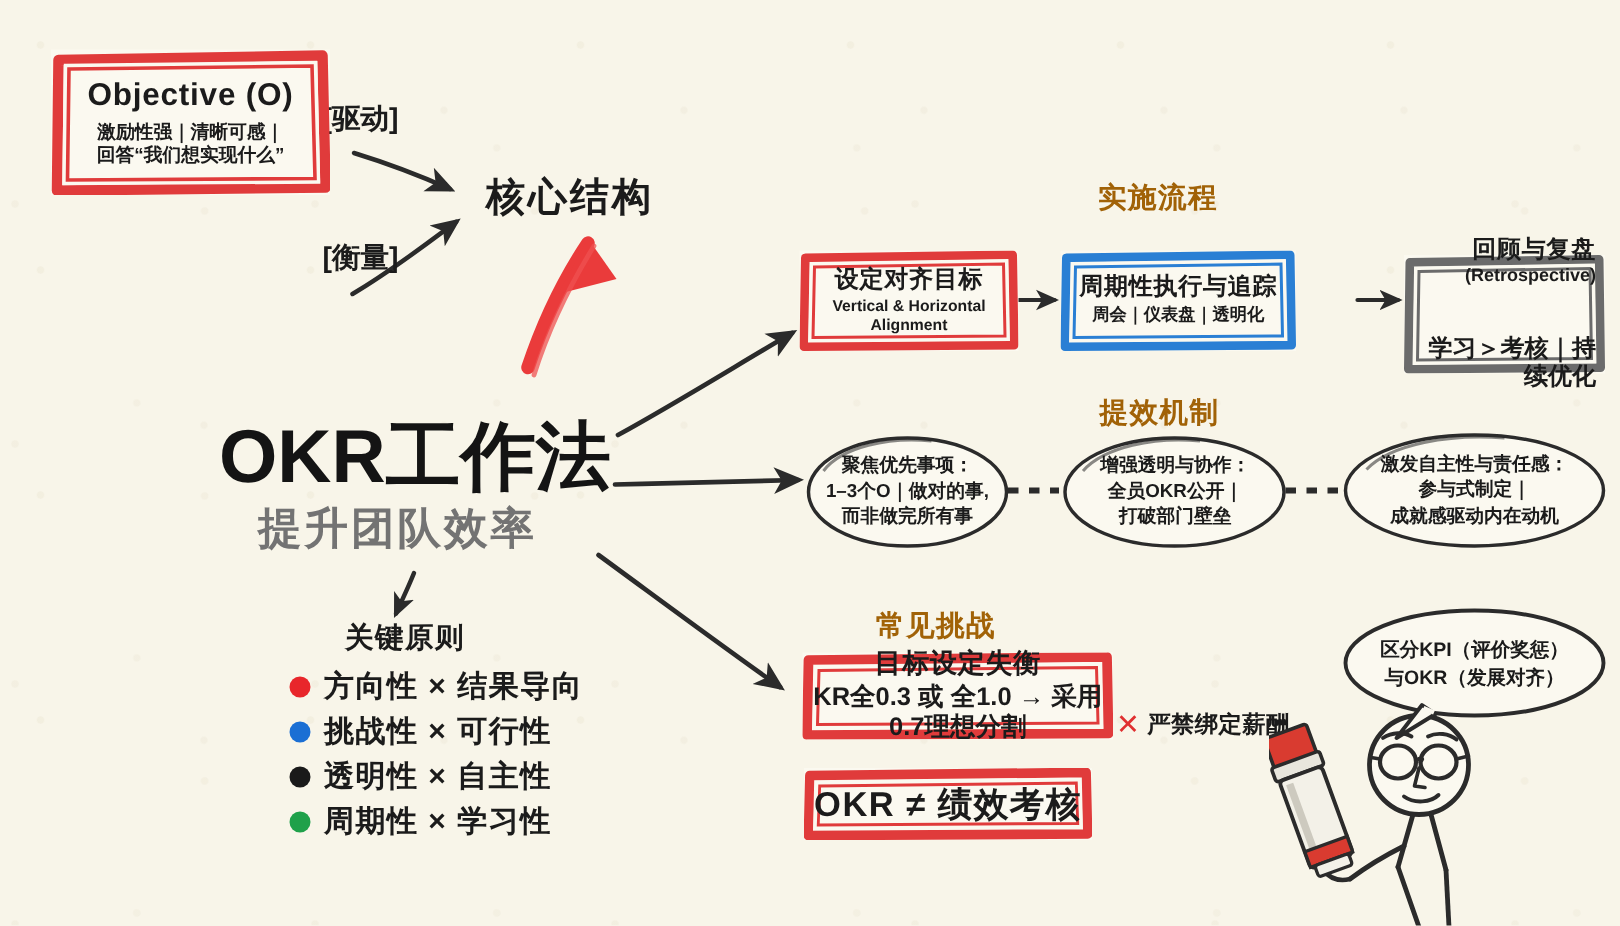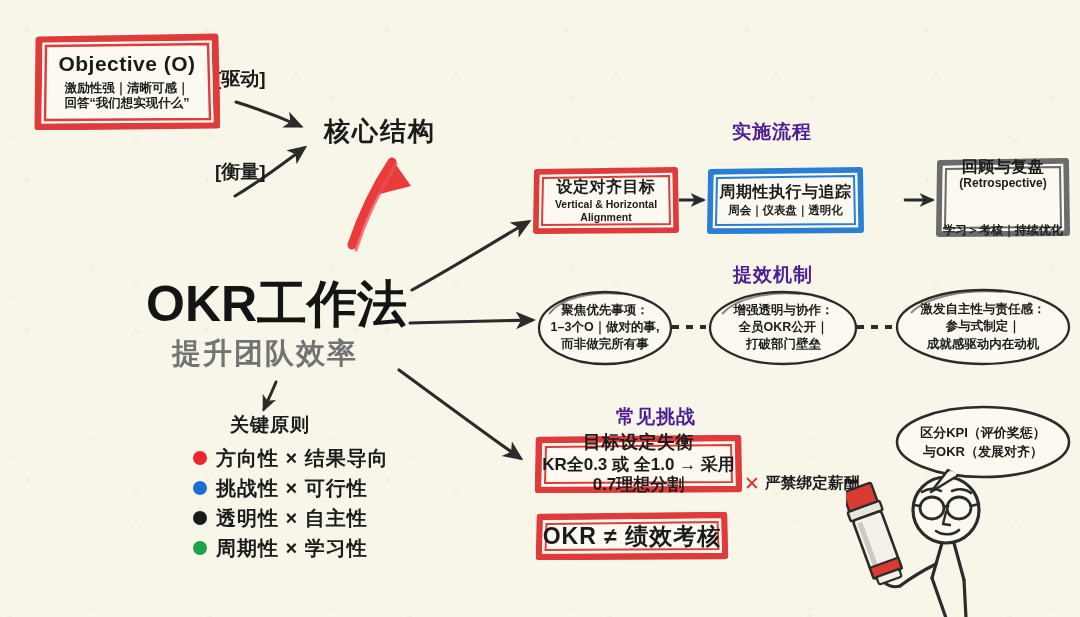--- a/index.html
+++ b/index.html
@@ -31,21 +31,21 @@
     text-align:center;
   }
   .hbox .inner{position:relative;z-index:2;width:100%;padding:2px 6px;box-sizing:border-box;}
   .hbox .frame{position:absolute;inset:0;z-index:1;}
   .hbox .frame svg{width:100%;height:100%;display:block;}
 
   .ttl{font-weight:bold;letter-spacing:.5px;line-height:1.15;}
   .sub{font-weight:bold;line-height:1.2;}
 
   
-  .sect-h{position:absolute;font-weight:bold;font-size:19px;letter-spacing:1px;color:#4c1d95;font-family:Liberation Mono, monospace;}
+  .sect-h{position:absolute;font-weight:bold;font-size:19px;letter-spacing:1px;color:#a16207;font-family:Liberation Mono, monospace;}
 
   
   .ell{position:absolute;display:flex;align-items:center;justify-content:center;text-align:center;}
   .ell .elltext{position:relative;z-index:2;font-weight:bold;font-size:12.5px;line-height:1.38;padding:0 10px;}
   .ell svg{position:absolute;inset:0;z-index:1;width:100%;height:100%;}
 
   
   #main-title{position:absolute;left:146px;top:279px;}
   #main-title .l1{font-size:50px;font-weight:bold;letter-spacing:0px;line-height:1.0;color:#141414;}
   #main-title .l2{font-size:29px;font-weight:bold;letter-spacing:2px;line-height:1.25;color:#737373;margin-top:6px;margin-left:26px;}
@@ -183,32 +183,32 @@
         <path d="M8,9 L149,7 L150,59 L7,60 Z" fill="none" stroke="#fbf9f0" stroke-width="2.6"></path>
         <path d="M10,11 L147,9 L148,57 L9,58 Z" fill="none" stroke="#2a7fd4" stroke-width="2"></path>
       </svg>
     </div>
     <div class="inner">
       <div class="ttl" style="font-size:16px;">周期性执行与追踪</div>
       <div class="sub" style="font-size:11.5px;margin-top:3px;">周会｜仪表盘｜透明化</div>
     </div>
   </div>
 
-  <div class="hbox" style="left:936px;top:158px;width:134px;height:79px;">
+  <div class="hbox" style="left:936px;top:170px;width:134px;height:79px;text-align:right;">
     <div class="frame">
       <svg viewBox="0 0 134 79" preserveAspectRatio="none">
         <path d="M4,5 L130,3 L131,75 L3,76 Z" fill="none" stroke="#6b6b6b" stroke-width="6" stroke-linejoin="round"></path>
         <path d="M8,9 L126,7 L127,71 L7,72 Z" fill="none" stroke="#fbf9f0" stroke-width="2.6"></path>
         <path d="M10,11 L124,9 L125,69 L9,70 Z" fill="none" stroke="#6b6b6b" stroke-width="2"></path>
       </svg>
     </div>
     <div class="inner">
       <div class="ttl" style="font-size:16px;">回顾与复盘</div>
       <div class="sub" style="font-size:12px;">(Retrospective)</div>
-      <div class="sub" style="font-size:12px;margin-top:32px;">学习＞考核｜持续优化</div>
+      <div class="sub" style="font-size:16px;margin-top:32px;">学习＞考核｜持续优化</div>
     </div>
   </div>
 
   <div class="sect-h" style="left:733px;top:262px;">提效机制</div>
 
   <div class="ell" style="left:535px;top:288px;width:140px;height:79px;">
     <svg viewBox="0 0 140 79" preserveAspectRatio="none">
       <ellipse cx="70" cy="40" rx="66" ry="36" fill="#fbf9f0" stroke="#2b2b2b" stroke-width="2.3"></ellipse>
       <path d="M14,26 C26,10 58,3 86,6" fill="none" stroke="#2b2b2b" stroke-width="2" opacity=".55"></path>
     </svg>
@@ -236,21 +236,21 @@
       <ellipse cx="90" cy="41" rx="86" ry="37" fill="#fbf9f0" stroke="#2b2b2b" stroke-width="2.3"></ellipse>
       <path d="M18,27 C34,10 74,3 110,6" fill="none" stroke="#2b2b2b" stroke-width="2" opacity=".55"></path>
     </svg>
     <div class="elltext">
       <div>激发自主性与责任感：</div>
       <div>参与式制定｜</div>
       <div>成就感驱动内在动机</div>
     </div>
   </div>
 
-  <div class="sect-h" style="left:616px;top:404px;">常见挑战</div>
+  <div class="sect-h" style="left:584px;top:404px;">常见挑战</div>
 
   <div class="hbox" style="left:535px;top:435px;width:207px;height:58px;">
     <div class="frame">
       <svg viewBox="0 0 207 58" preserveAspectRatio="none">
         <path d="M4,5 L203,3 L204,54 L3,55 Z" fill="none" stroke="#e03b3b" stroke-width="6.5" stroke-linejoin="round"></path>
         <path d="M9,10 L198,8 L199,49 L8,50 Z" fill="none" stroke="#fbf9f0" stroke-width="2.8"></path>
         <path d="M11,12 L196,10 L197,47 L10,48 Z" fill="none" stroke="#e03b3b" stroke-width="2"></path>
       </svg>
     </div>
     <div class="inner">

